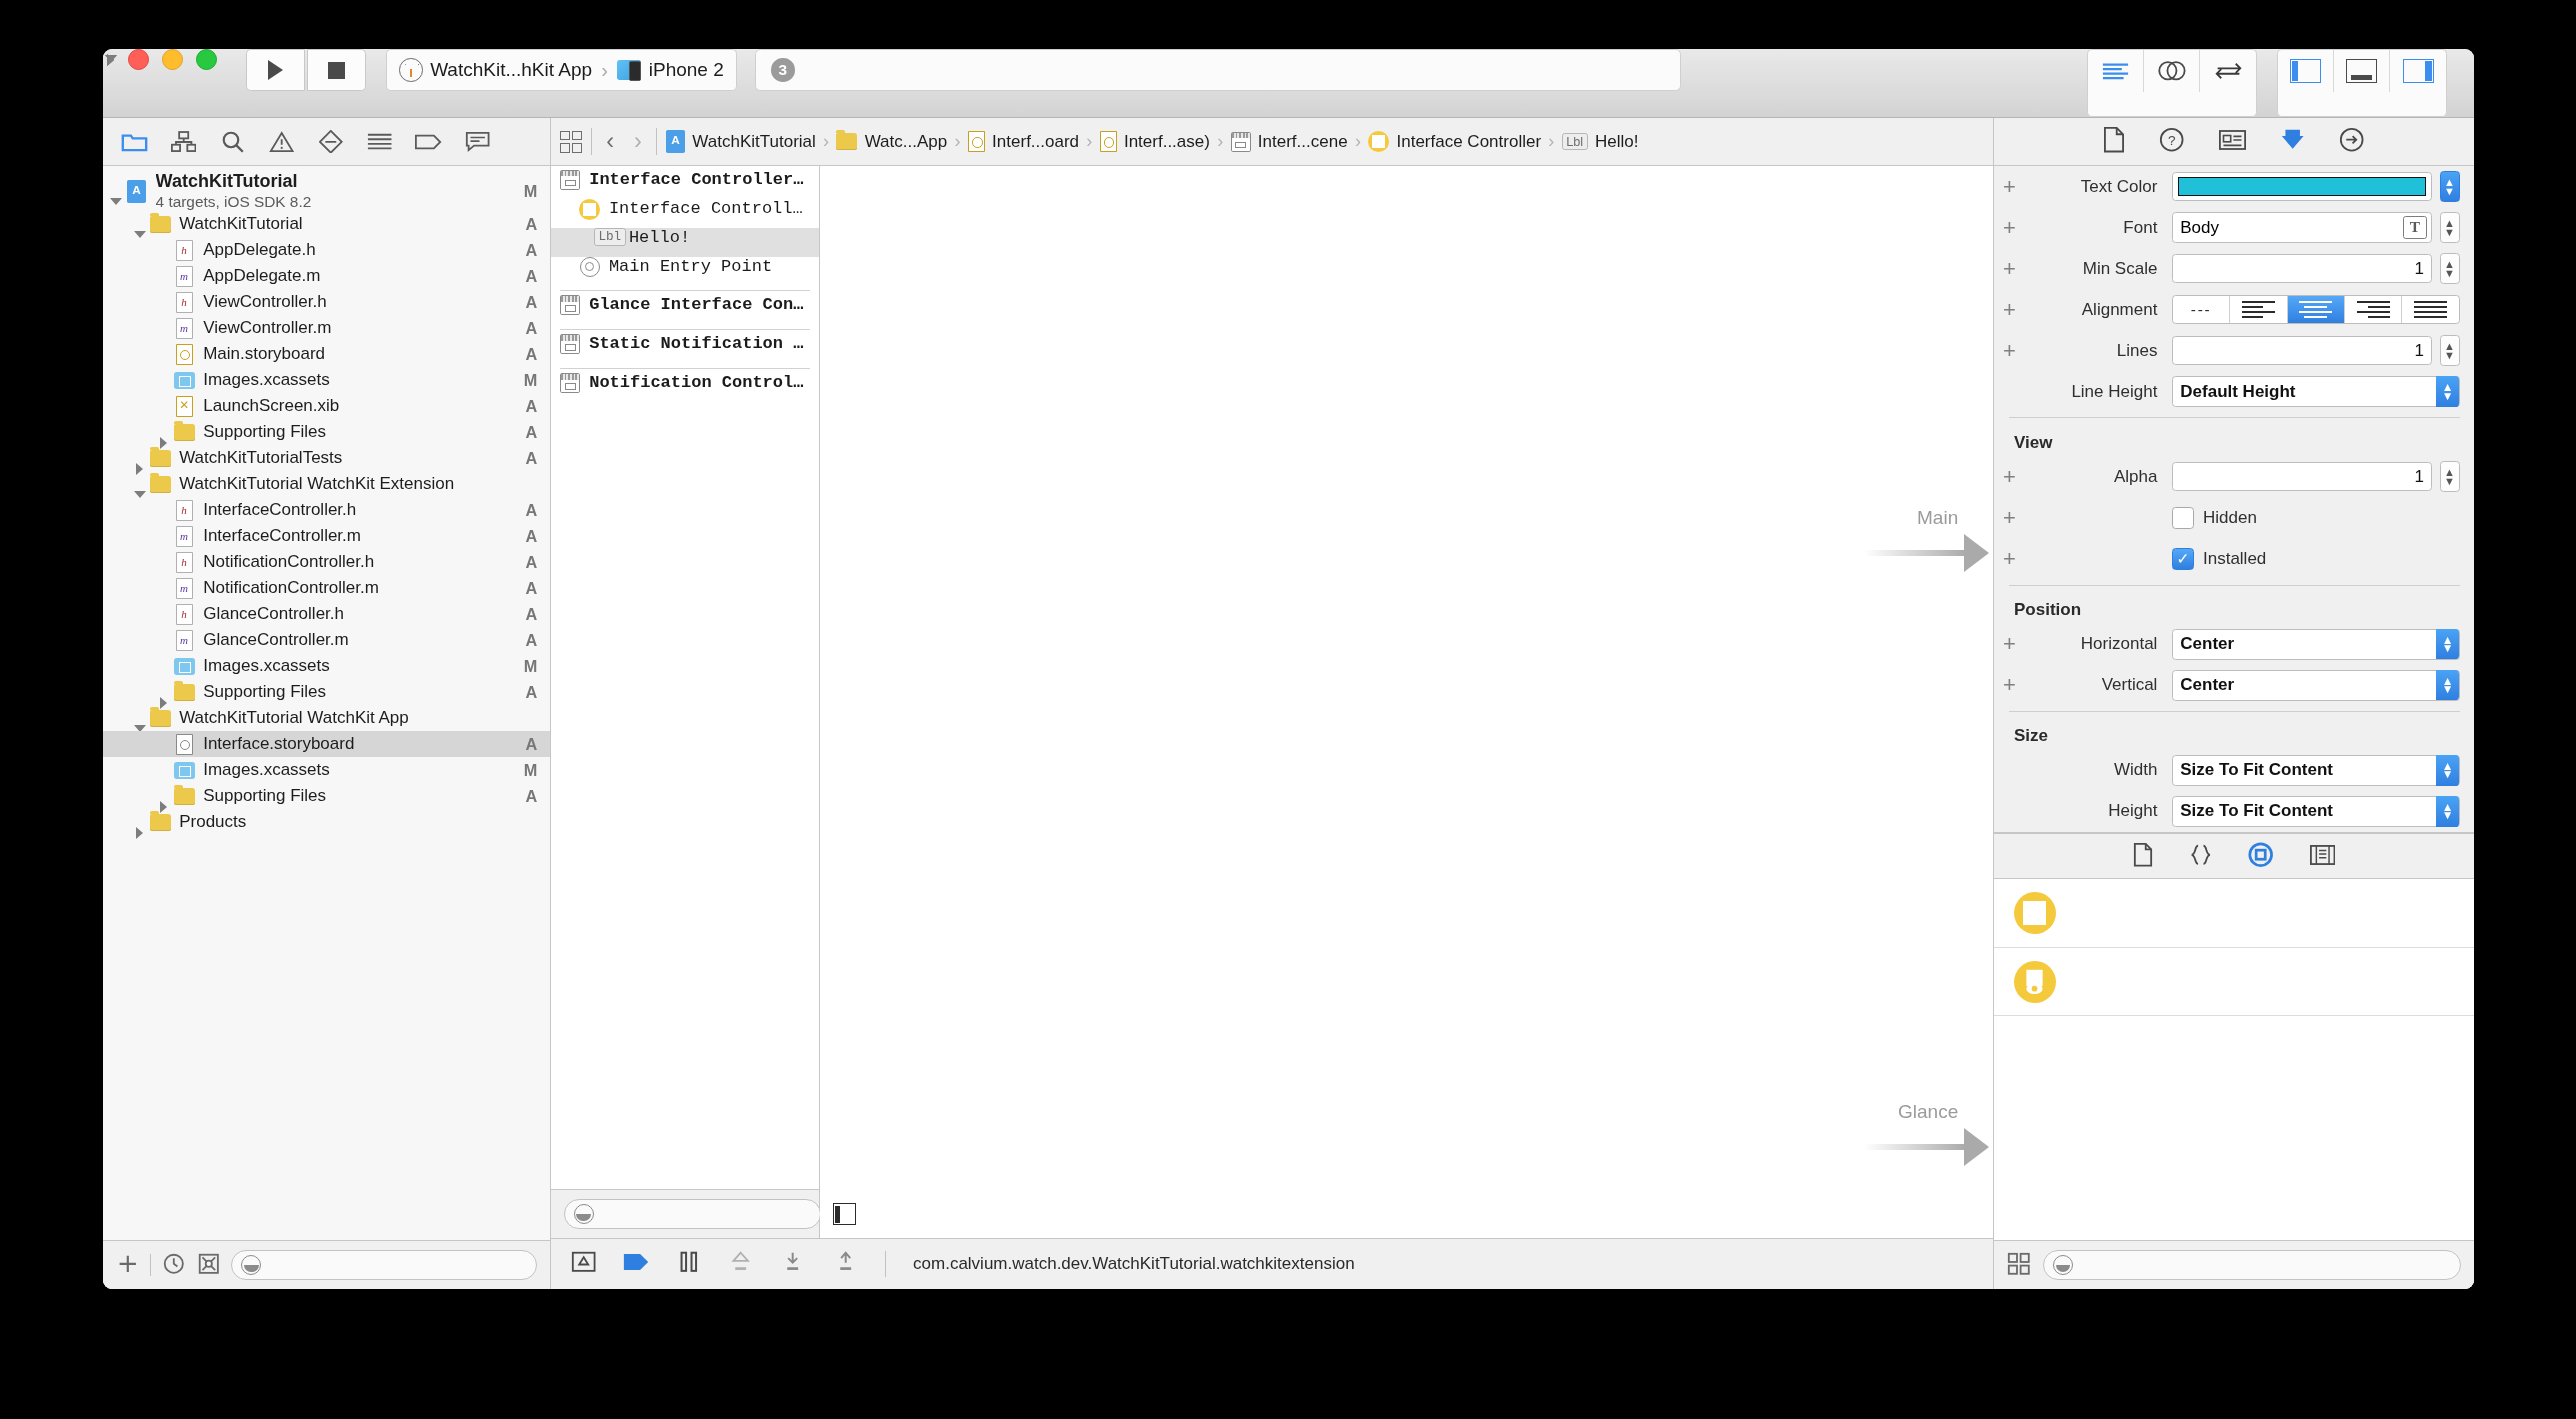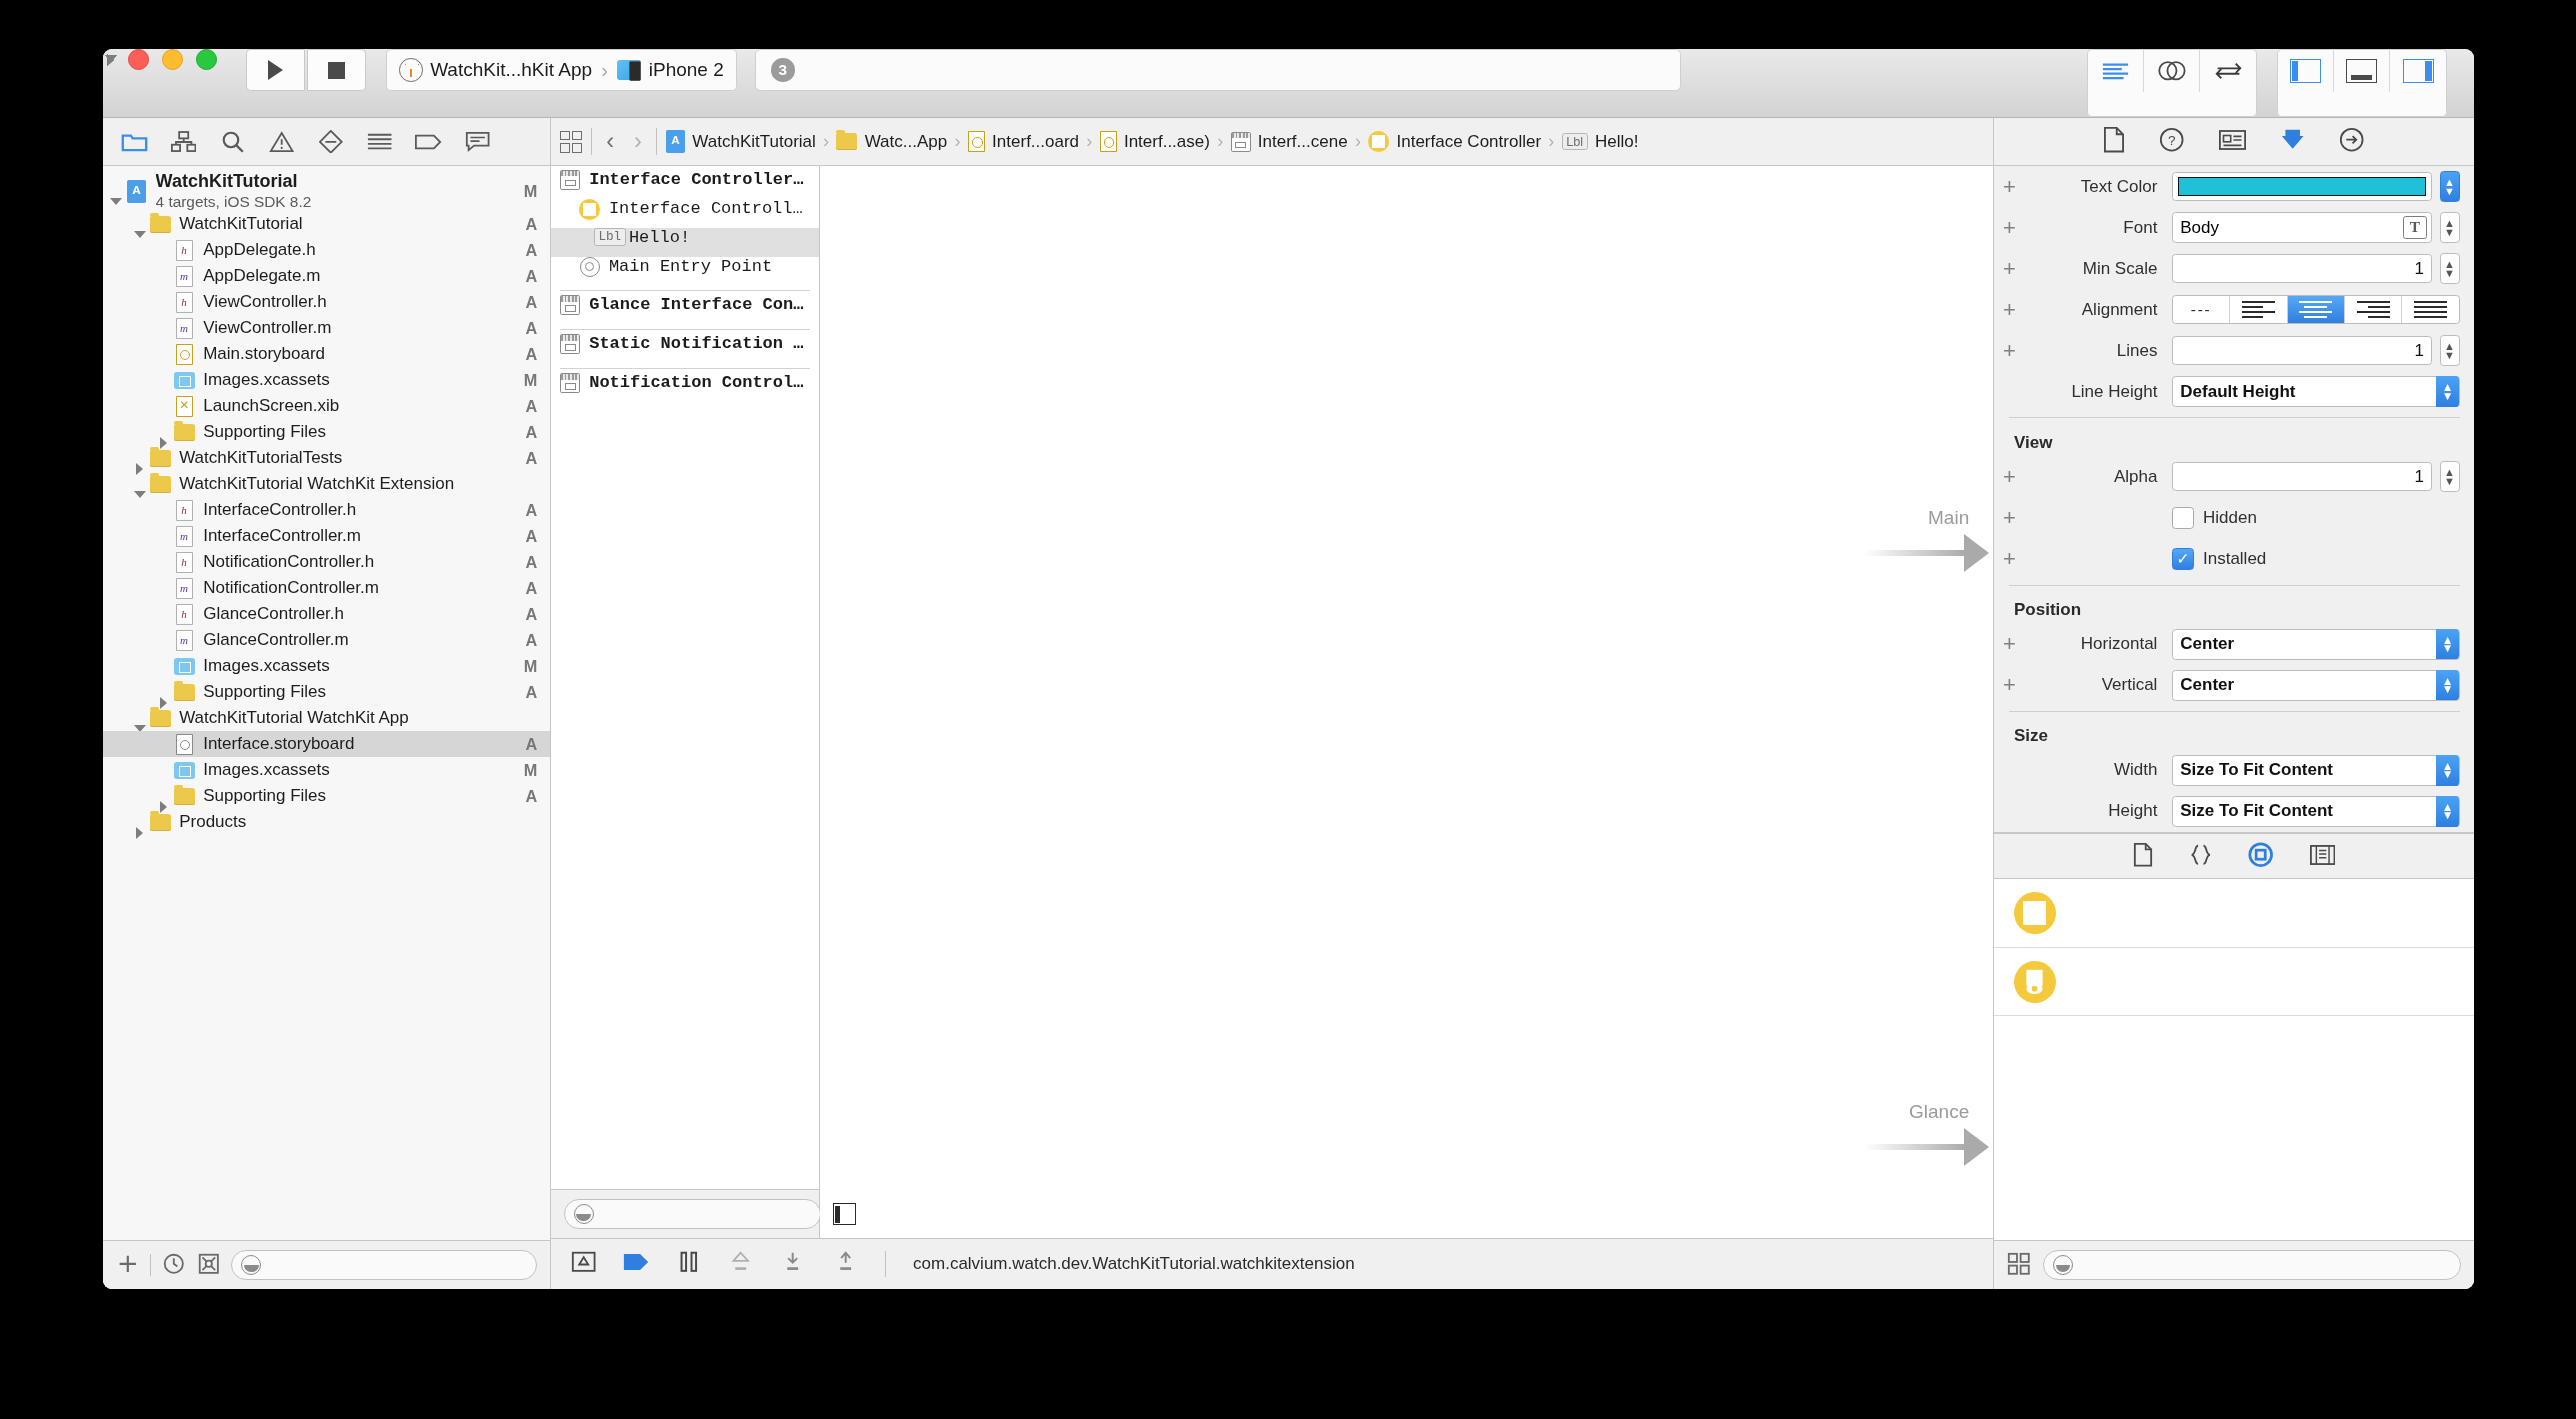--- a/index.html
+++ b/index.html
@@ -287,21 +287,21 @@
   .arrow-in .aline {
     height: 6.4px; width: 102px;
     background: linear-gradient(to right, rgba(170,170,170,0), #aaaaaa);
   }
   .arrow-in .ahead {
     width: 0; height: 0; border-left: 25.4px solid #aaaaaa;
     border-top: 19px solid transparent; border-bottom: 19px solid transparent;
     margin-left: -1.8px;
   }
   .arrow-in .alabel {
-    position: absolute; right: 20px; top: -27px;
+    position: absolute; right: 31px; top: -27px;
     font-size: 19px; color: #9b9b9b;
   }
   .canvas-corner {
     position: absolute; left: 12.7px; bottom: 12.7px;
     width: 23.6px; height: 22px; border: 1.8px solid #2b2b2b;
   }
   .canvas-corner::after {
     content:""; position:absolute; left:1.8px; top:1.8px; bottom:1.8px; width: 4.5px; background:#2b2b2b;
   }
 

